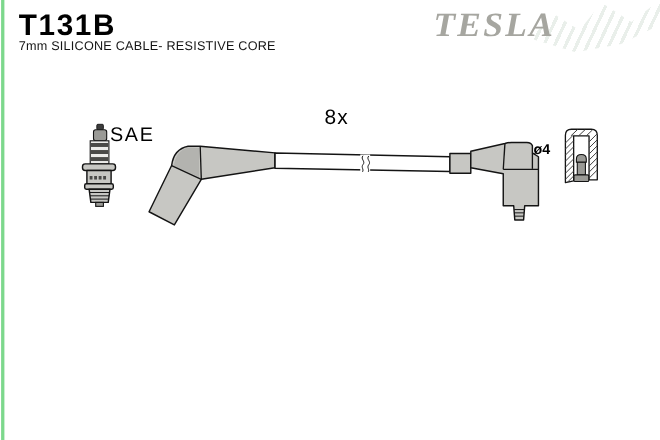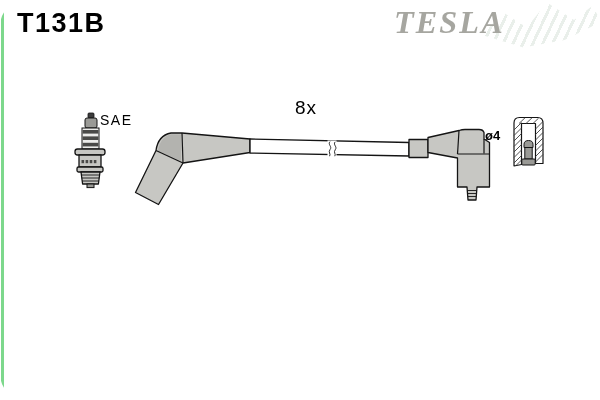--- a/index.html
+++ b/index.html
@@ -1,18 +1,18 @@
 <!DOCTYPE html>
 <html style="--frame-green: #7dd88c; --brand-gray: #a6a6a0; --part-gray: #c7c7c3; --part-gray-dark: #b3b3af;"><head>
 <meta charset="utf-8">
 <style>
   html,body{margin:0;padding:0;}
   #stage{
     position:relative;width:600px;height:400px;background:#ffffff;
-    overflow:hidden;font-family:"Liberation Sans",sans-serif;color:#111;border-radius:26px;
+    overflow:hidden;font-family:"Liberation Sans",sans-serif;color:#111;
   }
   .frame-left{
     position:absolute;left:1px;top:0;width:3px;height:400px;
     background:var(--frame-green,#7dd88c);
   }
   .part-number{
     position:absolute;left:17px;top:8px;
     font-size:27px;font-weight:bold;letter-spacing:1.5px;color:#000;
   }
   .subtitle{
@@ -27,21 +27,21 @@
   }
   .brand-watermark{
     position:absolute;right:0;top:0;width:118px;height:50px;
     background:repeating-linear-gradient(115deg,
       rgba(140,170,145,.22) 0px,rgba(140,170,145,.22) 3px,
       rgba(255,255,255,0) 3px,rgba(255,255,255,0) 9px);
     clip-path:polygon(0% 70%,18% 25%,38% 55%,55% 5%,78% 40%,100% 0%,100% 45%,70% 80%,35% 95%);
     opacity:.85;
   }
   .lbl{position:absolute;color:#000;white-space:nowrap;}
-  .lbl-sae{left:100px;top:112px;font-size:14px;letter-spacing:1.5px;}
+  .lbl-sae{left:100px;top:112px;font-size:18px;letter-spacing:1.5px;}
   .lbl-qty{left:295px;top:97px;font-size:19px;letter-spacing:1px;}
   .lbl-dia{left:485px;top:112px;font-size:13px;font-weight:600;margin-top:16px;}
   svg.drawing{position:absolute;left:0;top:0;}
   
   .fill{fill:var(--part-gray,#c7c7c3);stroke:#141414;stroke-width:1.3;stroke-linejoin:round;}
   .shade{fill:var(--part-gray-dark,#b3b3af);stroke:none;}
   .md{fill:#9a9a96;stroke:#141414;stroke-width:1;}
   .dk{fill:#3c3c3c;stroke:#141414;stroke-width:.8;}
   .lt{fill:#ececea;stroke:#141414;stroke-width:1;}
   .band{fill:#4a4a48;stroke:none;}
@@ -52,20 +52,21 @@
   .white{fill:#ffffff;stroke:#141414;stroke-width:1.2;stroke-linejoin:round;}
 </style>
 </head>
 <body>
 
 <div id="stage">
 
   <div class="frame-left"></div>
 
   <div class="part-number">T131B</div>
+  <div class="subtitle">7mm SILICONE CABLE- RESISTIVE CORE</div>
   <div class="brand-watermark"></div>
   <div class="brand-logo">TESLA</div>
 
   <svg class="drawing" width="600" height="400" viewBox="0 0 600 400">
 
     <g>
       <rect class="dk" x="88" y="113" width="6" height="5" rx="1"></rect>
       <rect class="md" x="85" y="118" width="12" height="10" rx="2"></rect>
       <rect class="lt" x="82" y="128" width="17" height="21"></rect>
       <rect class="band" x="82.6" y="130" width="15.8" height="3.6"></rect>

